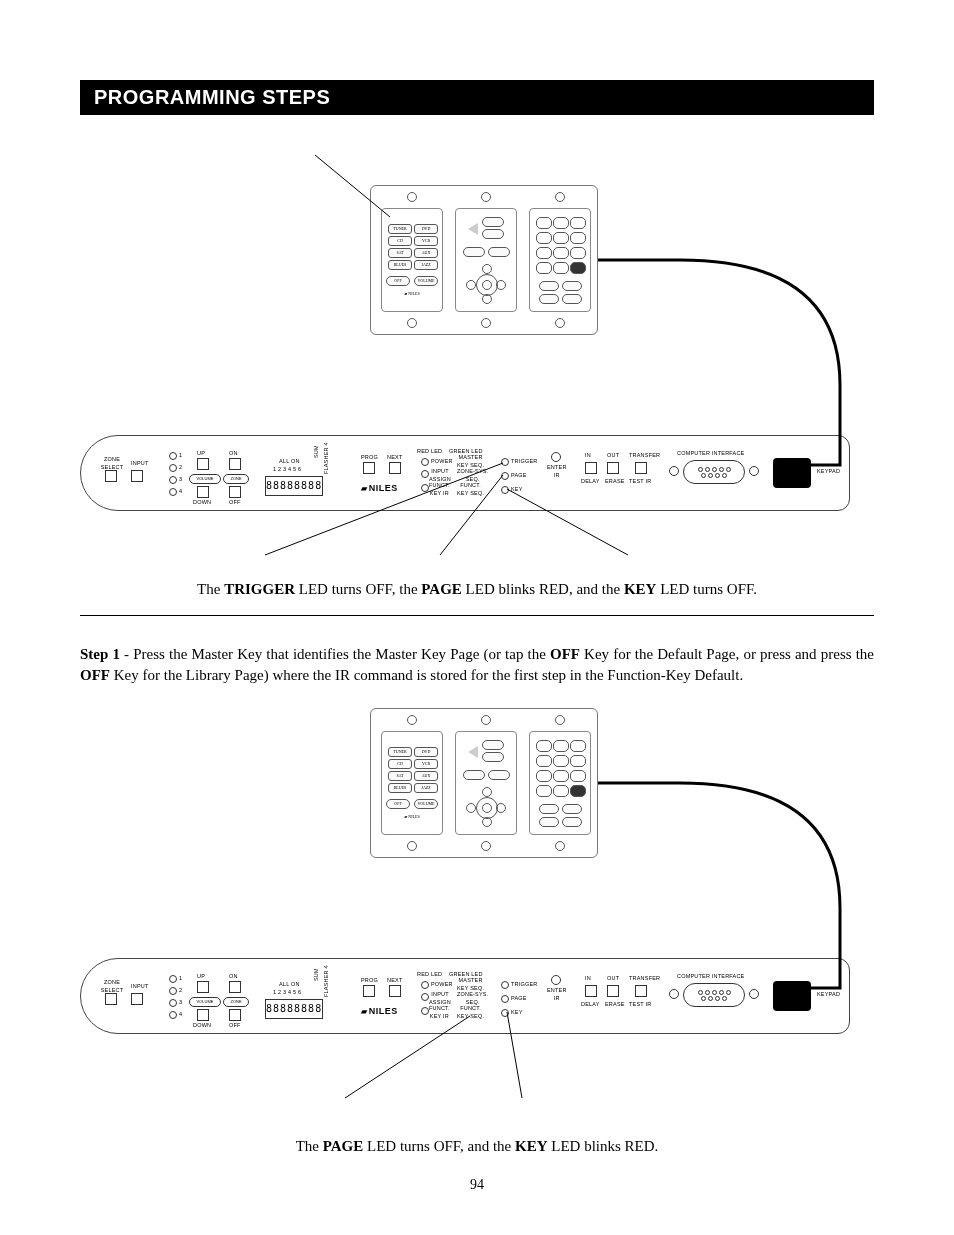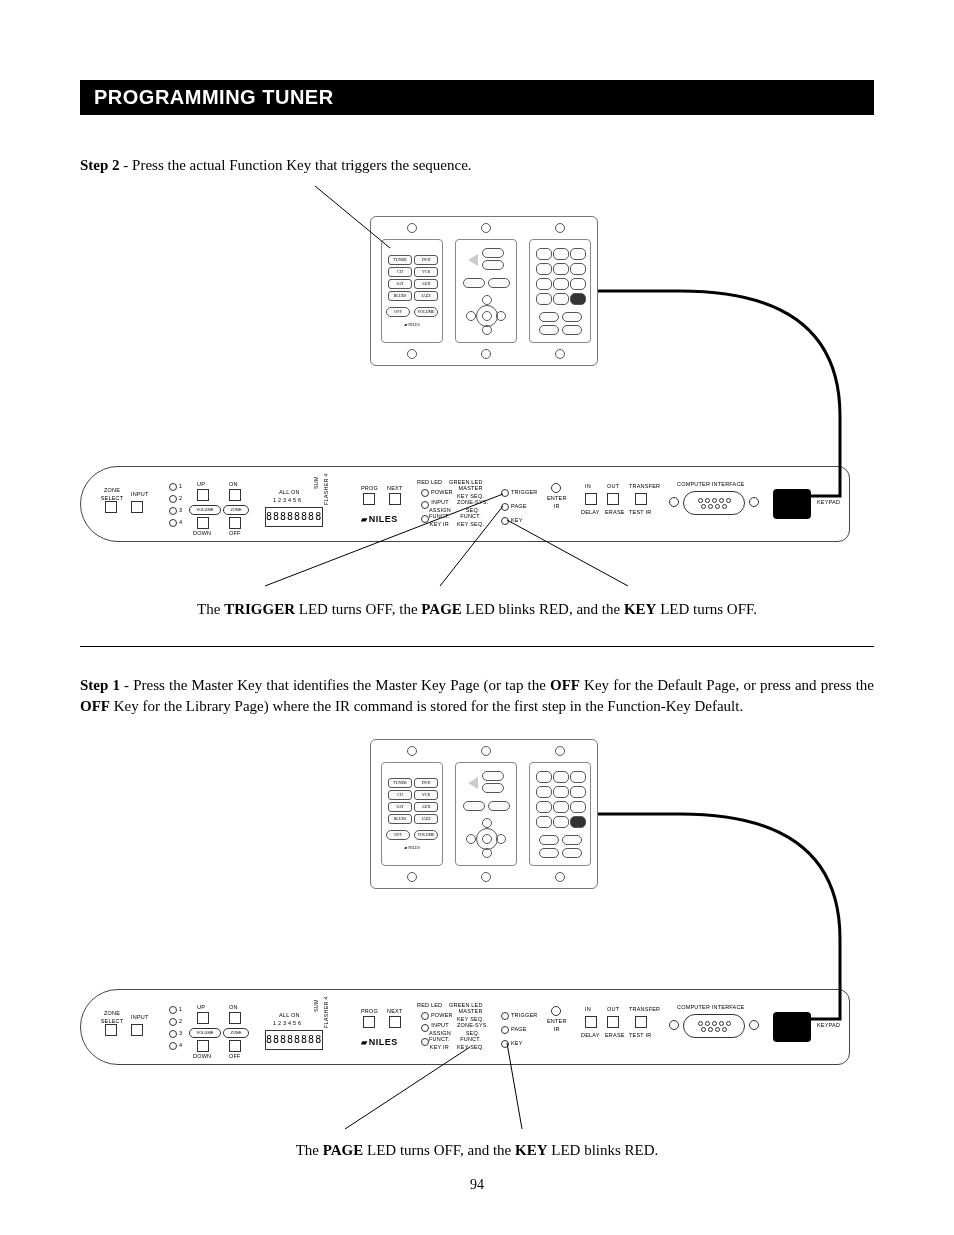--- a/index.html
+++ b/index.html
@@ -90,43 +90,40 @@
   .kp-cir { width:8px; height:8px; border:1px solid #555; border-radius:50%; }
   .kp-grid { display:grid; grid-template-columns:repeat(3,14px); gap:3px; }
   .kp-grid .g { width:14px; height:10px; border:1px solid #555; border-radius:5px; }
 
   
   svg.cable { position:absolute; left:0; top:0; pointer-events:none; }
 
   .caption {
     font-size: 15px;
     text-align: center;
-    margin-top: 15px;
+    margin-top: 26px;
   }
   .caption b { font-weight: bold; }
   hr.sep { border: none; border-top: 1px solid #000; margin: 30px 0 0 0; }
   .pagenum {
     position: absolute;
     bottom: 42px;
     left: 0; right: 0;
     text-align: center;
     font-size: 14px;
   }
 </style>
 </head>
 <body>
 
 <div class="section-bar">
-  <span>PROGRAMMING TUNER</span>
+  <span>PROGRAMMING STEPS</span>
 </div>
 
 <div class="step-block">
-  <p style="margin:0 0 4px 0;">
-    <span class="step-label">Step 2</span><span> - Press the actual Function Key that triggers the sequence.</span>
-  </p>
 
   <div class="figure-area" style="height:430px;">
 
     <div class="keypad" style="position:absolute; left:290px; top:30px;">
       <div class="screw" style="left:36px; top:6px;"></div>
       <div class="screw" style="left:110px; top:6px;"></div>
       <div class="screw" style="left:184px; top:6px;"></div>
       <div class="screw" style="left:36px; bottom:6px;"></div>
       <div class="screw" style="left:110px; bottom:6px;"></div>
       <div class="screw" style="left:184px; bottom:6px;"></div>
@@ -485,19 +482,19 @@
     </div>
 
     <svg class="cable" width="794" height="430">
       <path d="M 518 85 L 600 85 Q 760 85 760 210 L 760 290 L 712 290" fill="none" stroke="#000" stroke-width="3"></path>
 
       <line x1="265" y1="400" x2="390" y2="318" stroke="#000" stroke-width="1"></line>
 
       <line x1="442" y1="400" x2="427" y2="314" stroke="#000" stroke-width="1"></line>
     </svg>
 
-    <div class="caption" style="position:absolute; left:0; right:0; top:396px;">
+    <div class="caption" style="position:absolute; left:0; right:0; top:412px;">
       <span>The </span><b>PAGE</b><span> LED turns OFF, and the </span><b>KEY</b><span> LED blinks RED.</span>
     </div>
   </div>
 </div>
 
 <div class="pagenum">94</div>
 
 </body></html>

